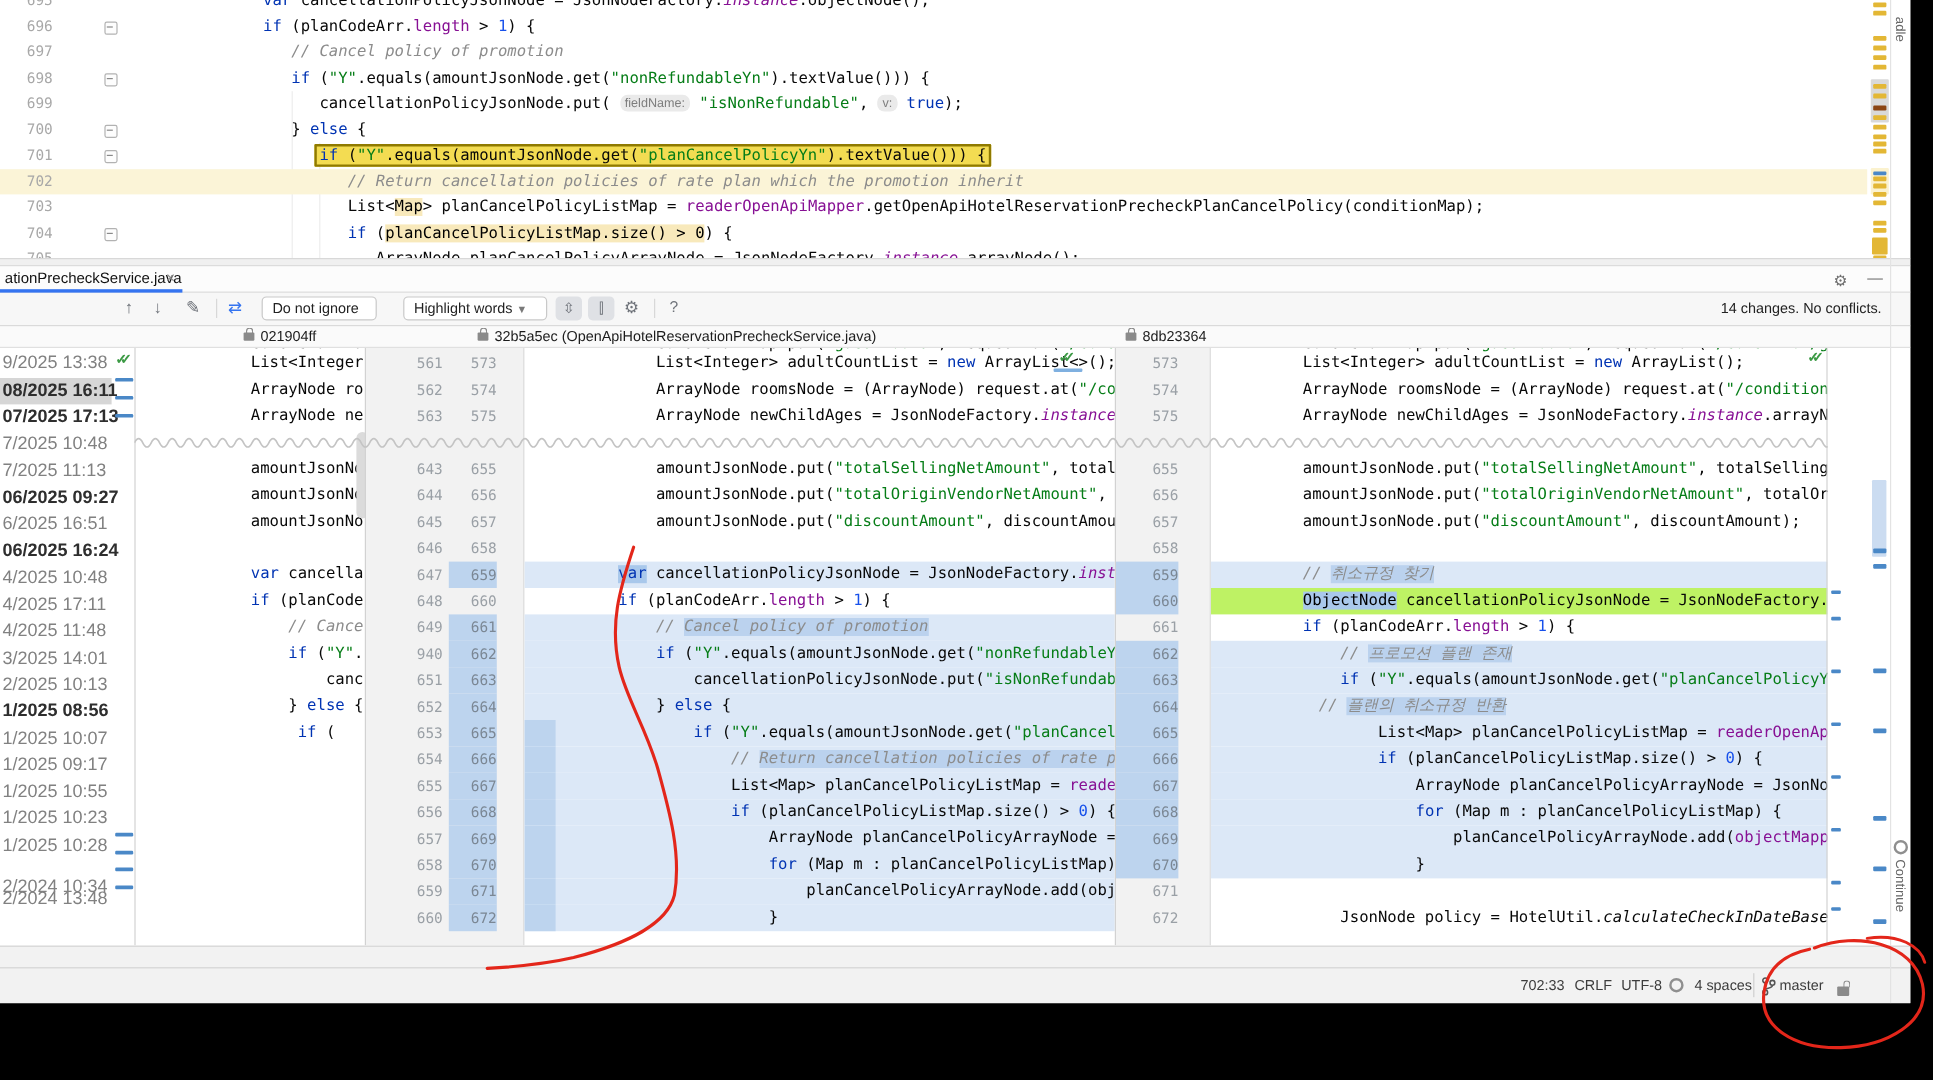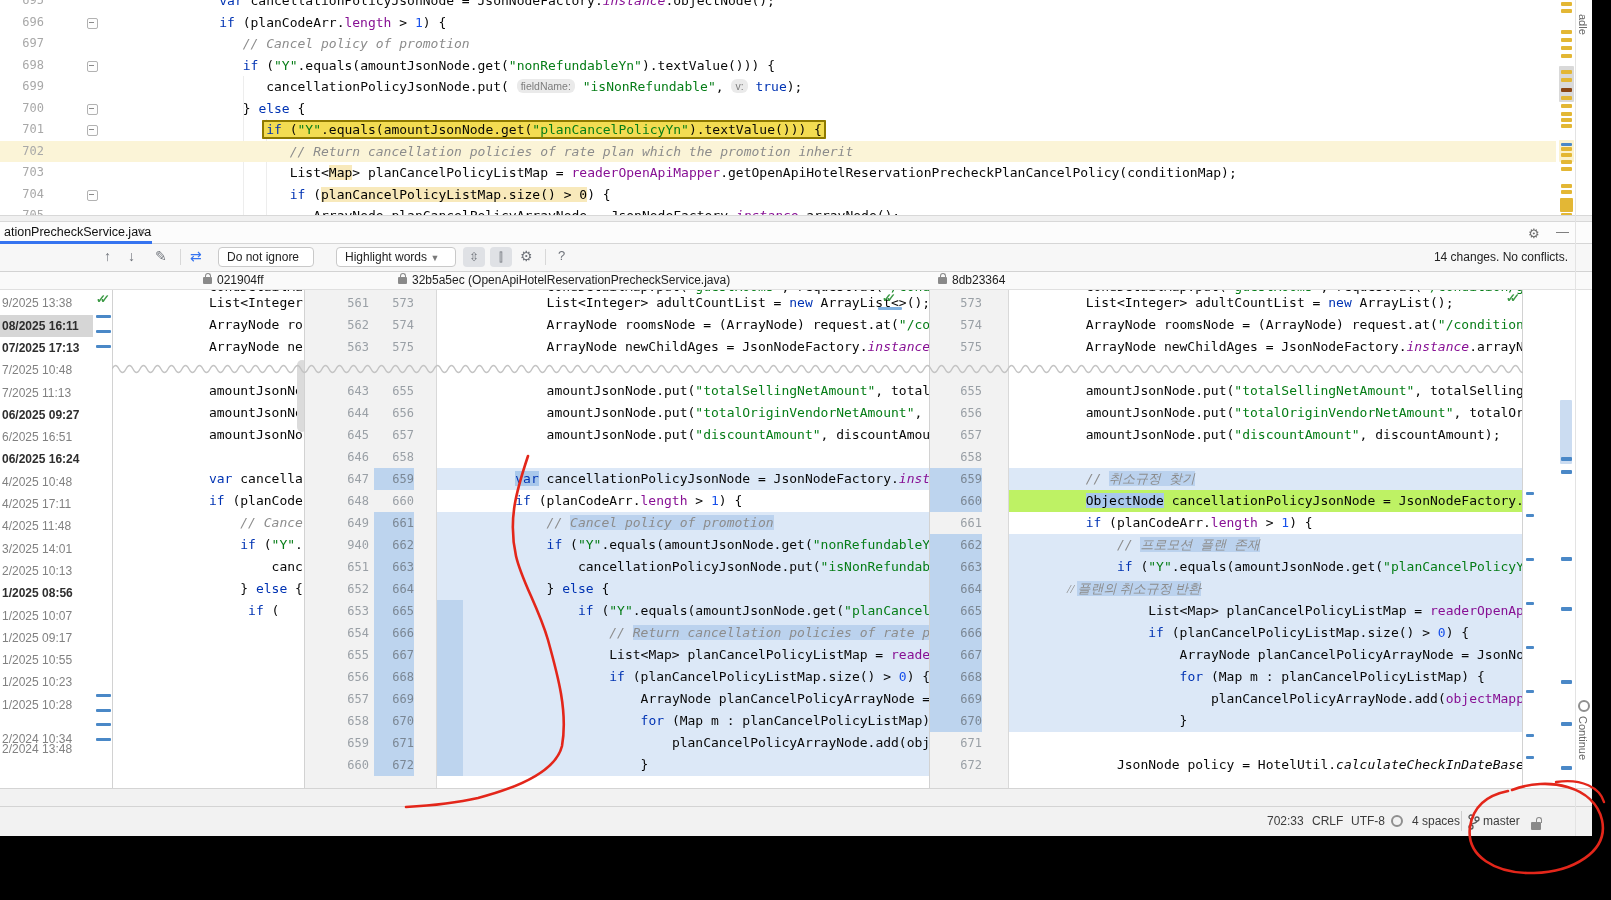--- a/index.html
+++ b/index.html
@@ -51,21 +51,21 @@
   .tgl.on{background:#DFE1E5;}
   #changes-label{position:absolute;right:24px;top:6px;font-size:12px;color:#222;}
 
   
   #dheaders{left:0;top:272px;width:1592px;height:18px;background:#FAFAFA;border-bottom:1px solid #E0E0E0;box-sizing:border-box;}
   .hdr{position:absolute;top:1px;font-size:12px;color:#1c1c1c;}
   .lockico{display:inline-block;width:9px;height:7px;background:#8a8a8a;border-radius:1px;position:relative;margin-right:5px;}
   .lockico::before{content:"";position:absolute;left:1.5px;top:-4px;width:4px;height:4px;border:1.5px solid #8a8a8a;border-bottom:none;border-radius:3px 3px 0 0;}
   #dcontent{left:0;top:290px;width:1592px;height:498px;background:#fff;overflow:hidden;}
 
-  .blame{position:absolute;left:2px;width:106px;height:22.3px;line-height:22.3px;font-size:12px;color:#818181;white-space:nowrap;overflow:hidden;}
+  .blame{position:absolute;left:2px;width:106px;height:22.3px;line-height:22.3px;font-size:15px;color:#818181;white-space:nowrap;overflow:hidden;}
   .blame.b{font-weight:bold;color:#2e2e2e;}
   .blame-sel{position:absolute;left:0;width:93px;height:22.3px;background:#D6D6D6;}
 
   .drow{position:absolute;left:0;right:0;height:22px;line-height:22px;font-size:13px;}
   .rowbg-a{background:#DCE8F7;}.rowbg-b{background:#bef264;}
   .gnum{position:absolute;height:22px;line-height:22px;text-align:right;font-family:"DejaVu Sans Mono",monospace;font-size:12px;color:#9aa0a6;}
   .gnum.blue{background:#BDD4EE;color:#7b8794;}
   .lead{position:absolute;left:0;top:0;width:26px;height:22px;background:#BDD4EE;}
   .vline{position:absolute;width:1px;background:#D2D2D2;}
   .gutbg{position:absolute;background:#F2F2F2;}
@@ -470,21 +470,21 @@
         <div class="drow" style="top: 222px;">
           <pre class="mono" style="padding-left: 76.64px;"><span class="kw">if</span><span class="pl"> (planCodeArr.</span><span class="fld">length</span><span class="pl"> &gt; </span><span class="num">1</span><span class="pl">) {</span></pre>
         </div>
         <div class="drow rowbg-a" style="top: 244px;">
           <pre class="mono" style="padding-left: 107.96px;"><span class="com">// </span><span class="cmh">프로모션 플랜 존재</span></pre>
         </div>
         <div class="drow rowbg-a" style="top: 266px;">
           <pre class="mono" style="padding-left: 107.96px;"><span class="kw">if</span><span class="pl"> (</span><span class="str">"Y"</span><span class="pl">.equals(amountJsonNode.get(</span><span class="str">"planCancelPolicyYn"</span></pre>
         </div>
         <div class="drow rowbg-a" style="top: 288px;">
-          <pre class="mono" style="padding-left: 58px; font-family: Liberation Serif, serif;"><span class="com">// </span><span class="cmh">플랜의 취소규정 반환</span></pre>
+          <pre class="mono" style="padding-left: 90px;"><span class="com">// </span><span class="cmh">플랜의 취소규정 반환</span></pre>
         </div>
         <div class="drow rowbg-a" style="top: 310px;">
           <pre class="mono" style="padding-left: 139.28px;"><span class="pl">List&lt;Map&gt; planCancelPolicyListMap = </span><span class="fld">readerOpenApiMapper</span></pre>
         </div>
         <div class="drow rowbg-a" style="top: 332px;">
           <pre class="mono" style="padding-left: 139.28px;"><span class="kw">if</span><span class="pl"> (planCancelPolicyListMap.size() &gt; </span><span class="num">0</span><span class="pl">) {</span></pre>
         </div>
         <div class="drow rowbg-a" style="top: 354px;">
           <pre class="mono" style="padding-left: 170.6px;"><span class="pl">ArrayNode planCancelPolicyArrayNode = JsonNodeFactory.</span></pre>
         </div>

